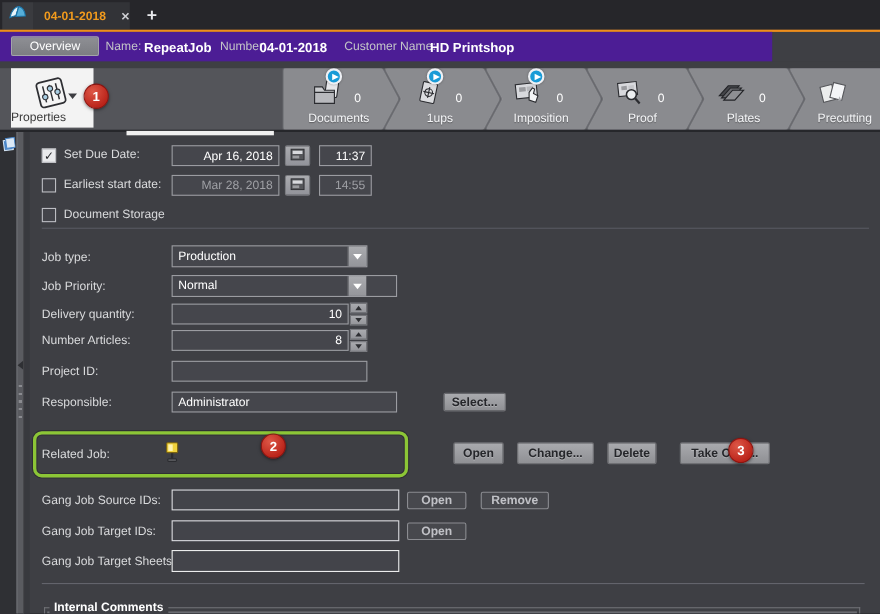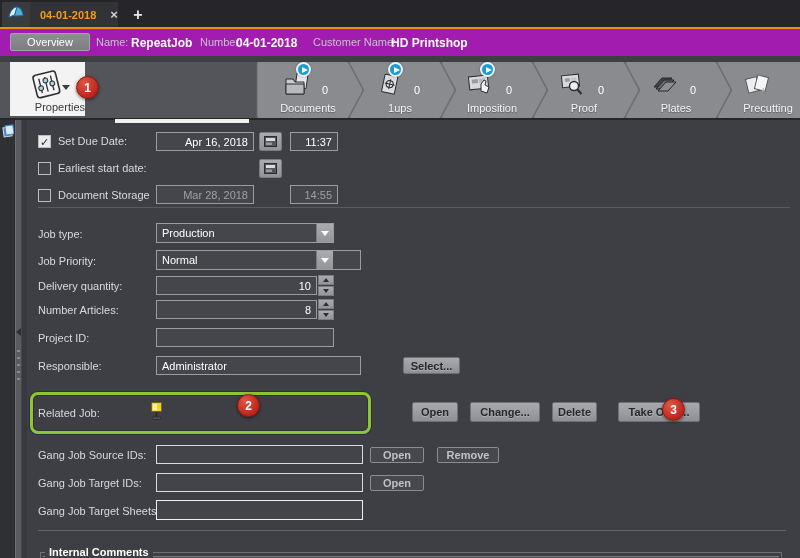--- a/index.html
+++ b/index.html
@@ -14,33 +14,33 @@
   #logo-tab{position:absolute;left:2px;top:2px;width:28px;height:25px;background:#3a3b3f;
             display:flex;align-items:center;justify-content:center;}
   #job-tab{position:absolute;left:30px;top:2px;width:88px;height:25px;background:#323337;
            display:flex;align-items:center;}
   #job-tab .t{font-size:11px;font-weight:bold;color:#f29b1d;margin-left:10px;}
   #job-tab .x{font-size:13px;color:#d0d1d5;margin-left:14px;font-weight:bold;line-height:11px;}
   #new-tab{position:absolute;left:126px;top:4px;width:24px;height:21px;color:#e8e9ec;
            font-size:16px;font-weight:bold;display:flex;align-items:center;justify-content:center;}
   #orange-line{position:absolute;left:0;top:27px;width:800px;height:2px;background:#ee8d1c;}
   
-  #header{position:absolute;left:0;top:29px;width:800px;height:27px;background:#a21caf;}
+  #header{position:absolute;left:0;top:29px;width:702px;height:27px;background:#4c1d95;}
   #overview-btn{position:absolute;left:10px;top:4px;width:80px;height:18px;
                 background:linear-gradient(#8e8f94,#7c7d82);border:1px solid #a3a4a9;border-radius:2px;
                 color:#fff;font-size:11px;display:flex;align-items:center;justify-content:center;}
   .hlabel{position:absolute;top:7px;font-size:11px;color:#c3c4c8;white-space:nowrap;}
   .hval{position:absolute;top:7px;font-size:12px;color:#fff;font-weight:bold;white-space:nowrap;}
   
   #toolbar{position:absolute;left:0;top:56px;width:800px;height:62px;background:#3e3f43;}
   #band{position:absolute;left:0;top:6px;width:800px;height:56px;background:#54555a;}
   #seam{position:absolute;left:0;top:118px;width:800px;height:2px;background:#26272b;}
   #white-strip{position:absolute;left:115px;top:119px;width:134px;height:4px;background:#f0f0f0;}
   #properties-btn{position:absolute;left:10px;top:62px;width:75px;height:54px;background:#f3f3f3;}
-  #properties-btn .cap{position:absolute;left:0;right:0;bottom:3px;text-align:right;
+  #properties-btn .cap{position:absolute;left:0;right:0;bottom:3px;text-align:left;
                        font-size:11px;color:#3a3a3a;}
   #prop-caret{position:absolute;left:62px;top:85px;width:0;height:0;
               border-left:4px solid transparent;border-right:4px solid transparent;
               border-top:5px solid #3c3d41;}
   .badge{position:absolute;width:23px;height:23px;border-radius:50%;
          background:radial-gradient(circle at 35% 30%,#dd5747,#bb241a 72%);
          border:1px solid #8c1410;color:#fff;font-weight:bold;font-size:12px;
          display:flex;align-items:center;justify-content:center;
          box-shadow:0 1px 3px rgba(0,0,0,.5);z-index:12;}
   
@@ -67,21 +67,21 @@
   #grip{position:absolute;left:17px;top:350px;width:3px;height:32px;
         background:repeating-linear-gradient(#8a8b90 0 2px,transparent 2px 7px);}
   #panel-edge{position:absolute;left:22px;top:120px;width:5px;height:438px;background:#38393e;}
   
   .cb{position:absolute;width:13px;height:13px;border:1px solid #bcbdc2;background:#43444a;
       font-size:11px;line-height:12px;text-align:center;color:#2a2b2f;font-weight:bold;}
   .cb.checked{background:#e9eaec;}
   .field{position:absolute;background:#45464c;border:1px solid #9b9ca1;font-size:11px;color:#fff;
          padding:0 5px;display:flex;align-items:center;overflow:hidden;white-space:nowrap;}
   .field.right{justify-content:flex-end;}
-  .field.dim{color:#9fa0a5;margin-top:26px;}
+  .field.dim{color:#9fa0a5;}
   .field.bright{border-color:#dadbdf;background:#43444a;}
   .field.brightest{border-color:#eceded;}
   .dd-arrow{position:absolute;width:17px;background:linear-gradient(#aaabaf,#94959a);
             border-left:1px solid #7b7c81;display:flex;align-items:center;justify-content:center;}
   .dd-arrow i{width:0;height:0;border-left:4px solid transparent;border-right:4px solid transparent;
               border-top:5px solid #fff;}
   .calbtn{position:absolute;width:23px;height:19px;background:linear-gradient(#aaabaf,#92939a);
           border:1px solid #7b7c81;border-radius:2px;display:flex;align-items:center;justify-content:center;}
   .spin{position:absolute;width:16px;height:21px;display:flex;flex-direction:column;gap:1px;}
   .spin b{flex:1;background:linear-gradient(#aaabaf,#94959a);border:1px solid #7b7c81;

